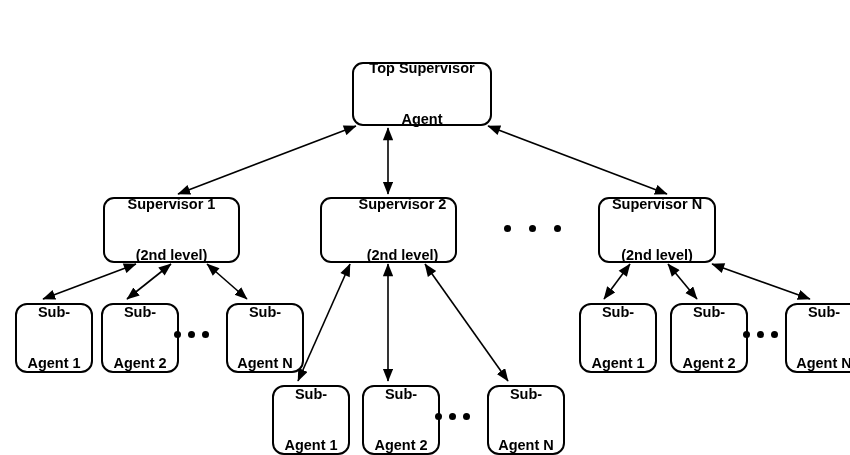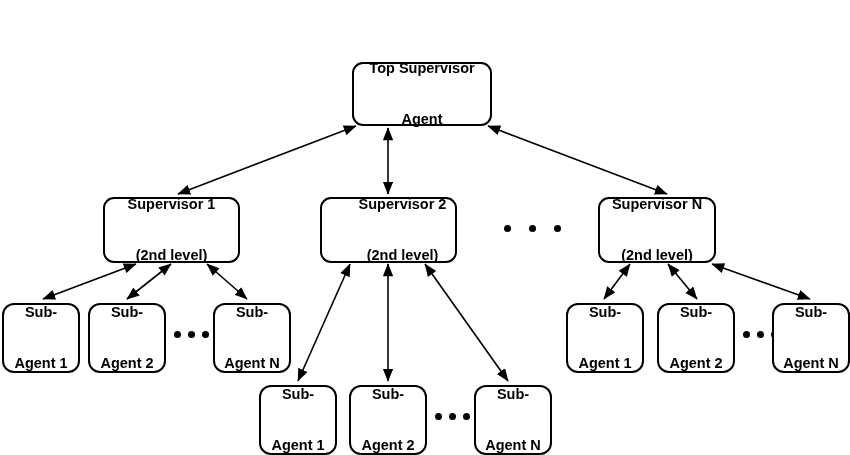--- a/index.html
+++ b/index.html
@@ -66,20 +66,21 @@
   }
   .node-top {
     font-size: 14.5px;
   }
   .node-supervisor {
     font-size: 14.5px;
   }
   .node-subagent {
     font-size: 14.5px;
     border-radius: 12px;
+    margin-left: 13px;
   }
   .ellipsis {
     position: absolute;
     display: flex;
     align-items: center;
     justify-content: center;
     color: #000000;
   }
   .ellipsis .dot {
     background: #000000;

